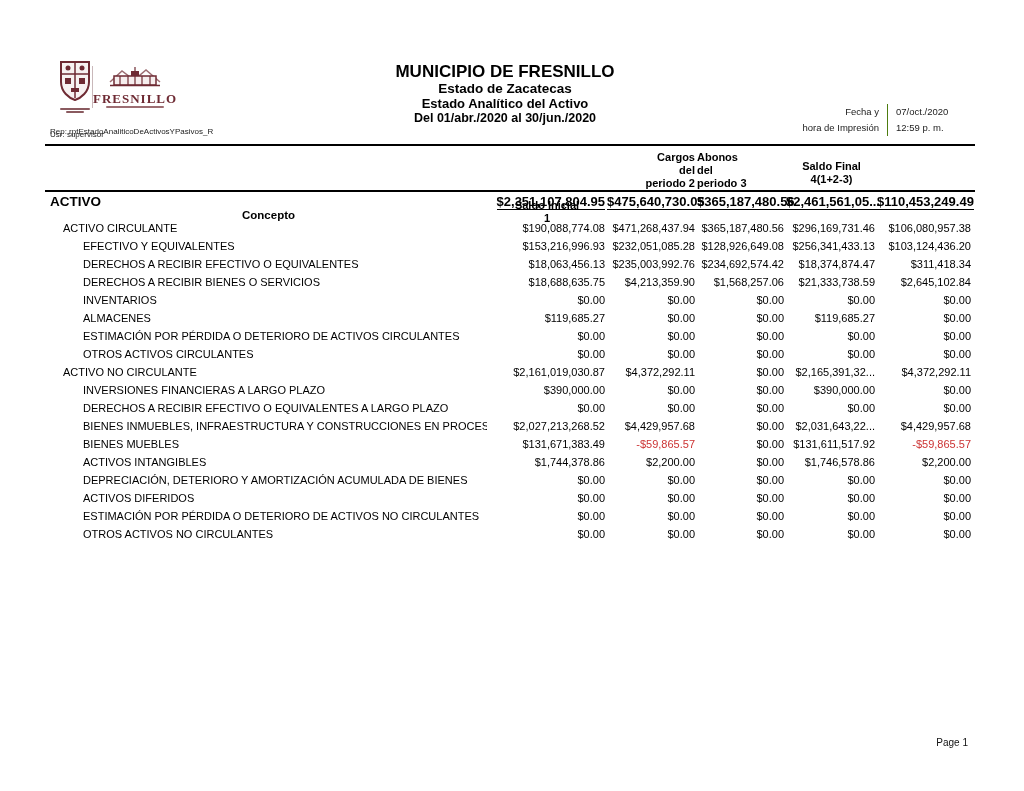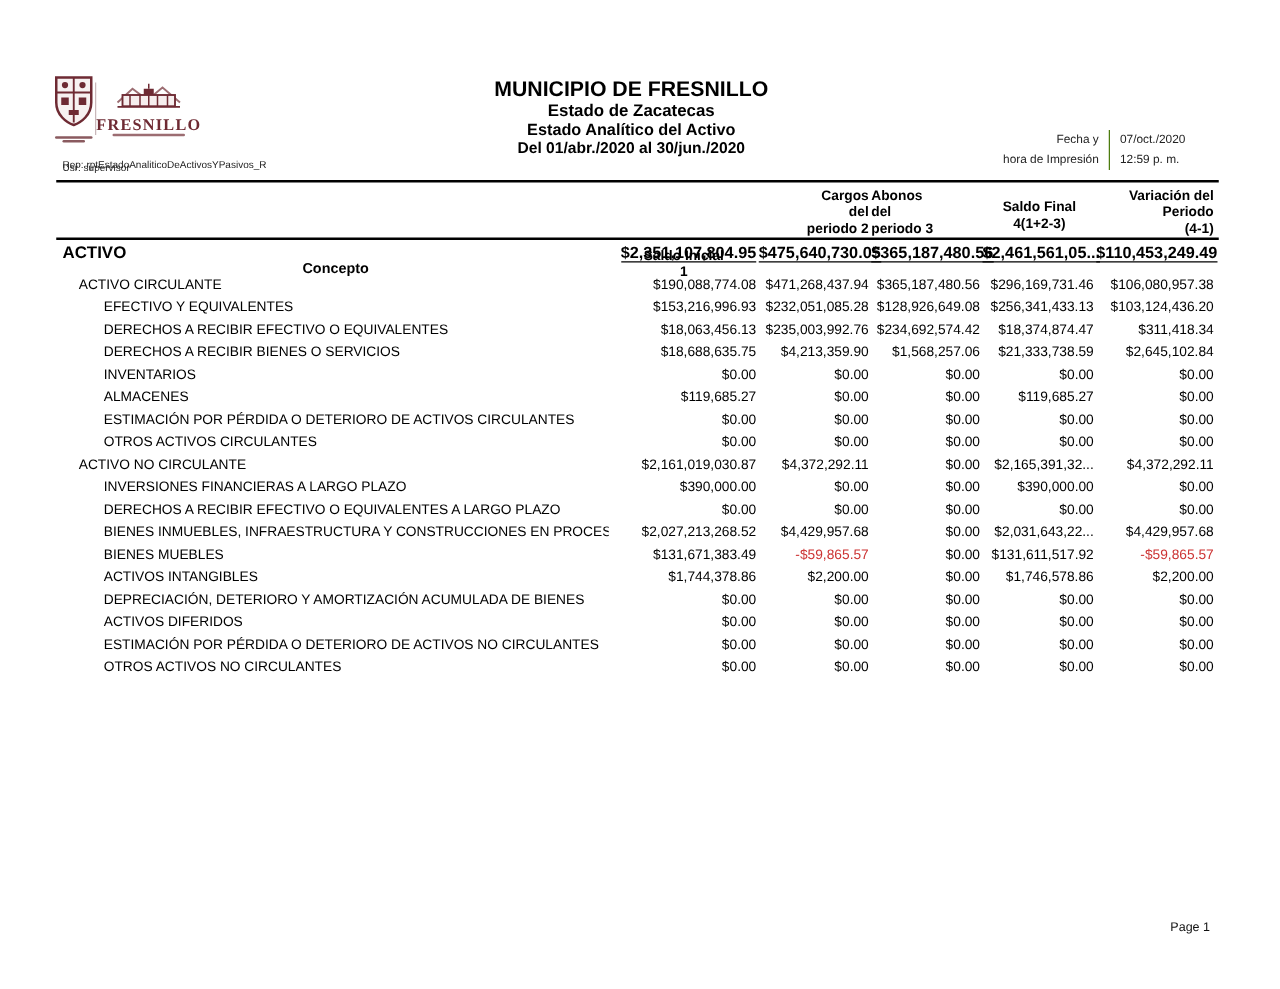--- a/index.html
+++ b/index.html
@@ -1,21 +1,21 @@
 <!DOCTYPE html>
 <html><head>
 <meta charset="utf-8">
 <style>
   html,body{margin:0;padding:0;background:#fff;}
   .page{
     position:relative;width:1024px;height:791px;background:#ffffff;
     font-family:"Liberation Sans",sans-serif;color:#000;overflow:hidden;
   }
   
-  .logos{position:absolute;left:42px;top:60px;display:flex;align-items:center;}
+  .logos{position:absolute;left:58px;top:60px;display:flex;align-items:center;}
   .crest{display:flex;flex-direction:column;align-items:center;}
   .crest-caption{margin-top:2px;display:flex;flex-direction:column;align-items:center;gap:1px;}
   .crest-caption i{display:block;height:2px;background:#8a5a5f;border-radius:1px;}
   .crest-caption i.l1{width:30px;}
   .crest-caption i.l2{width:18px;}
   .logo-divider{width:1px;height:42px;background:#c9b8ba;}
   .fresnillo{display:flex;flex-direction:column;align-items:center;}
   .fresnillo-word{font-family:"Liberation Serif",serif;font-size:13px;letter-spacing:1px;color:#6e2a33;font-weight:bold;line-height:13px;}
   .fresnillo-tagline{margin-top:1px;width:58px;height:2px;background:#9c6d72;border-radius:1px;}
   
@@ -143,25 +143,20 @@
       </div>
       <div class="hcell">
         <div>Abonos</div>
         <div>del</div>
         <div>periodo 3</div>
       </div>
       <div class="hcell">
         <div>Saldo Final</div>
         <div>4(1+2-3)</div>
       </div>
-      <div class="hcell">
-        <div>Variación del</div>
-        <div>Periodo</div>
-        <div>(4-1)</div>
-      </div>
     </div>
 
   <div class="total-row">
     <div class="cell concept">ACTIVO</div>
   <div class="cell num"><span class="uline">$2,351,107,804.95</span></div>
       <div class="cell num"><span class="uline">$475,640,730.05</span></div>
       <div class="cell num"><span class="uline">$365,187,480.56</span></div>
       <div class="cell num"><span class="uline">$2,461,561,05...</span></div>
       <div class="cell num"><span class="uline">$110,453,249.49</span></div>
     </div>

